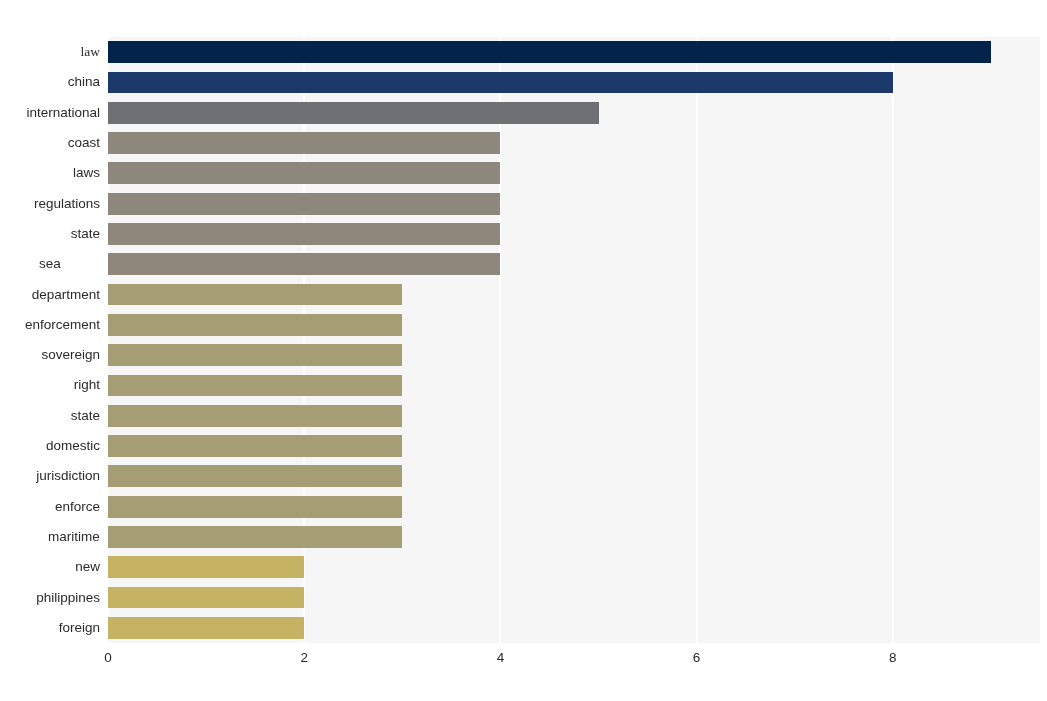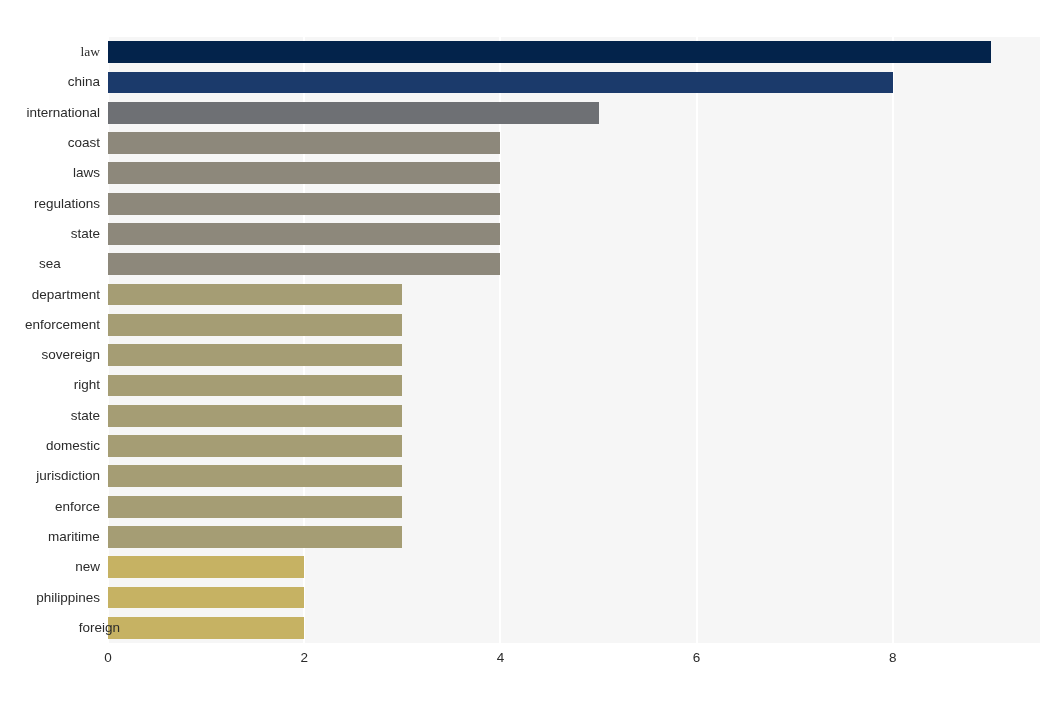--- a/index.html
+++ b/index.html
@@ -200,21 +200,21 @@
       <div class="ytick" style="left: 0px; width: 100px; text-align: right; top: 278.85px; line-height: 18px;">enforcement</div>
       <div class="ytick" style="left: 0px; width: 100px; text-align: right; top: 309.15px; line-height: 18px;">sovereign</div>
       <div class="ytick" style="left: 0px; width: 100px; text-align: right; top: 339.45px; line-height: 18px;">right</div>
       <div class="ytick" style="left: 0px; width: 100px; text-align: right; top: 369.75px; line-height: 18px;">state</div>
       <div class="ytick" style="left: 0px; width: 100px; text-align: right; top: 400.05px; line-height: 18px;">domestic</div>
       <div class="ytick" style="left: 0px; width: 100px; text-align: right; top: 430.35px; line-height: 18px;">jurisdiction</div>
       <div class="ytick" style="left: 0px; width: 100px; text-align: right; top: 460.65px; line-height: 18px;">enforce</div>
       <div class="ytick" style="left: 0px; width: 100px; text-align: center; top: 490.95px; line-height: 18px; margin-left: 24px;">maritime</div>
       <div class="ytick" style="left: 0px; width: 100px; text-align: right; top: 521.25px; line-height: 18px;">new</div>
       <div class="ytick" style="left: 0px; width: 100px; text-align: right; top: 551.55px; line-height: 18px;">philippines</div>
-      <div class="ytick" style="left: 0px; width: 100px; text-align: right; top: 581.85px; line-height: 18px; margin-left: 20px;">foreign</div>
+      <div class="ytick" style="left: 0px; width: 100px; text-align: right; top: 581.85px; line-height: 18px;">foreign</div>
     </div>
 
   <div id="xtick-layer">
       <div class="xtick" style="left: 108px;">0</div>
       <div class="xtick" style="left: 304.211px;">2</div>
       <div class="xtick" style="left: 500.421px;">4</div>
       <div class="xtick" style="left: 696.632px;">6</div>
       <div class="xtick" style="left: 892.842px;">8</div>
     </div>
 

